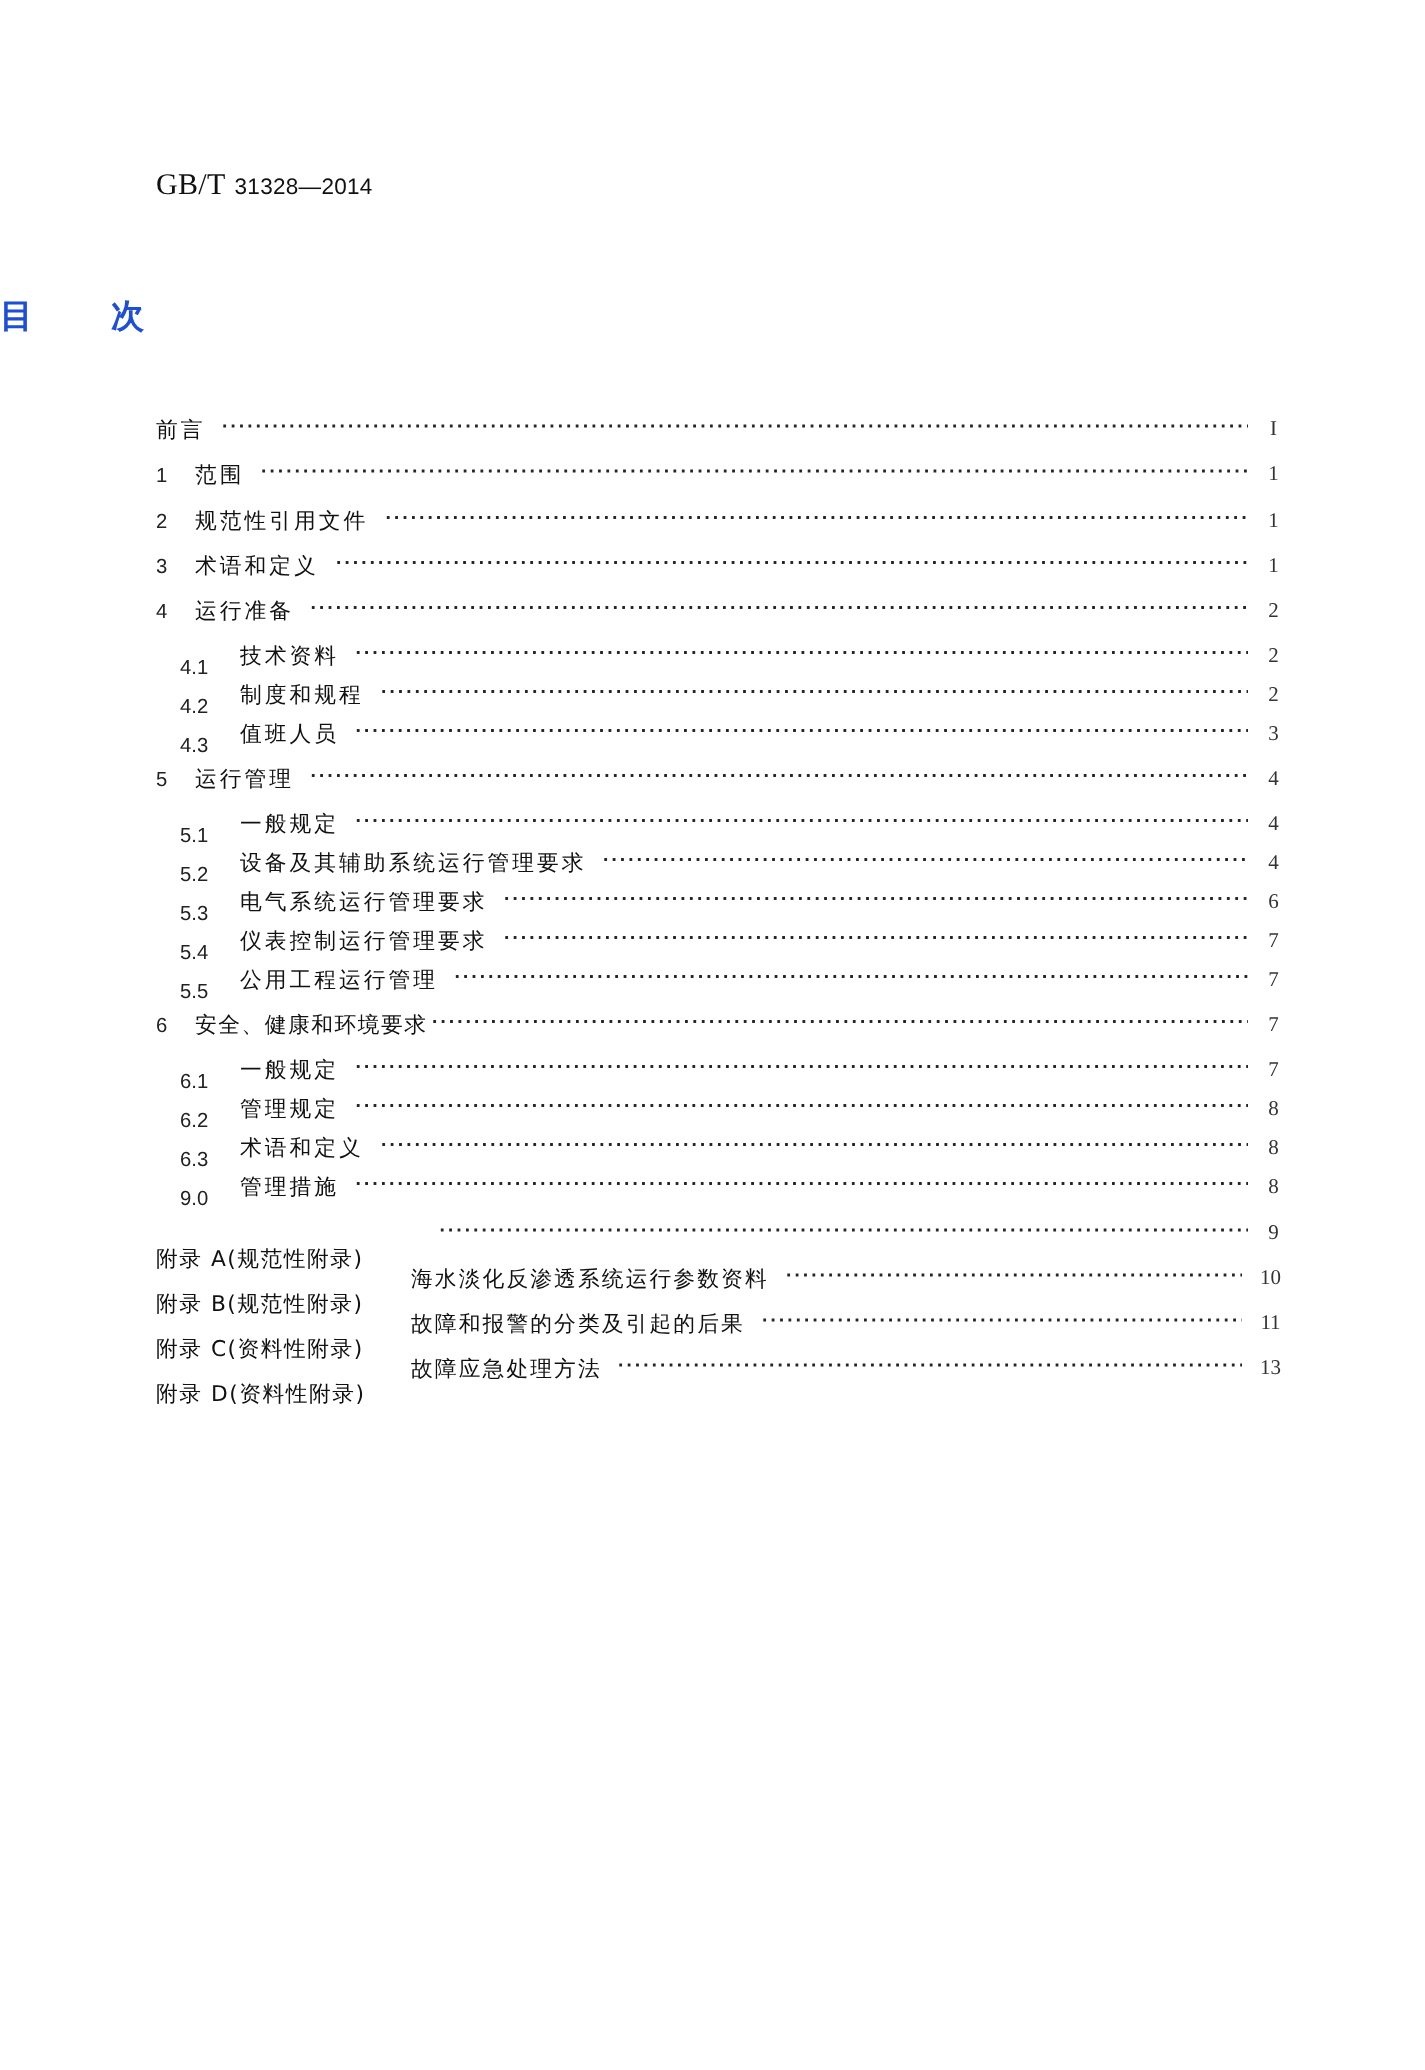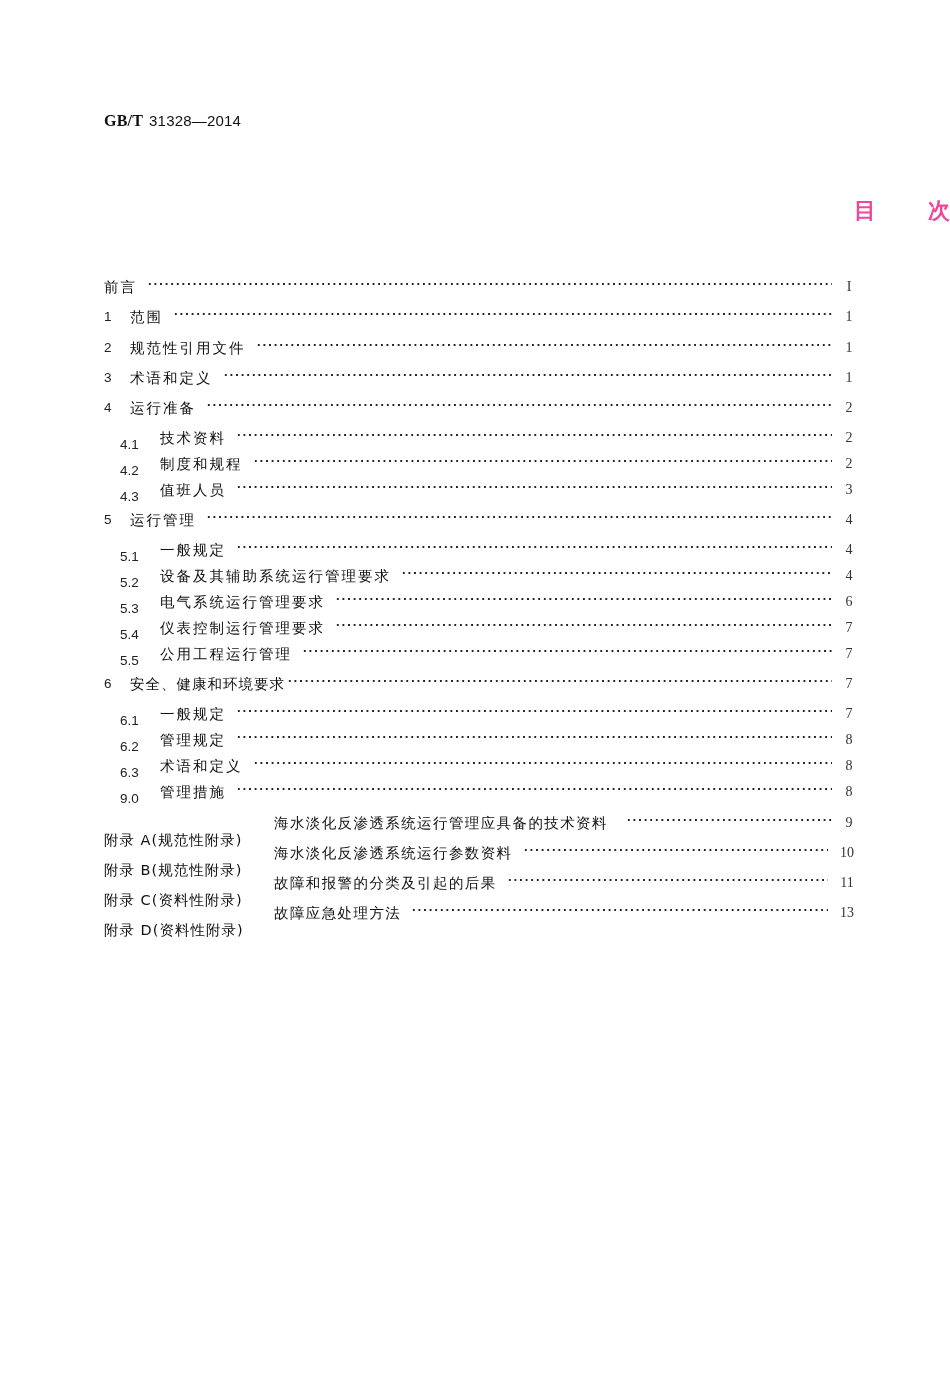--- a/index.html
+++ b/index.html
@@ -18,38 +18,38 @@
     .std-header {
       position: absolute;
       left: 104px;
       top: 112px;
       font-size: 15px;
       letter-spacing: 0.2px;
       color: #111;
     }
     .std-header .code-prefix {
       font-family: "Liberation Serif", serif;
-      font-weight: bold;
-      font-size: 16px;
+      font-weight: normal;
+      font-size: 20px;
     }
     .std-header .code-number {
       font-family: "Liberation Sans", sans-serif;
       font-size: 15px;
       margin-left: 6px;
     }
     .toc-title {
       position: absolute;
       left: 0;
       width: 950px;
       top: 196px;
-      text-align: right;
+      text-align: left;
       font-family: "DejaVu Sans", sans-serif;
       font-weight: bold;
       font-size: 22px;
-      color: #ec4899;
+      color: #1d4ed8;
     }
     .toc-title span {
       display: inline-block;
     }
     .toc-title .gap {
       width: 52px;
     }
     .toc {
       position: absolute;
       left: 104px;
@@ -253,21 +253,20 @@
 
   <div class="toc-row lvl2" style="top:505px">
     <span class="num">9.0</span>
     <span class="label">管理措施</span>
     <span class="leader"></span>
     <span class="page">8</span>
   </div>
 
   <div class="toc-row appx" style="top:536px">
     <span class="appx-label">附录 A(规范性附录)</span>
-    <span class="label">海水淡化反渗透系统运行管理应具备的技术资料</span>
     <span class="leader" style="margin-left:18px"></span>
     <span class="page">9</span>
   </div>
 
   <div class="toc-row appx" style="top:566px">
     <span class="appx-label">附录 B(规范性附录)</span>
     <span class="label">海水淡化反渗透系统运行参数资料</span>
     <span class="leader"></span>
     <span class="page" style="width:18px">10</span>
   </div>

